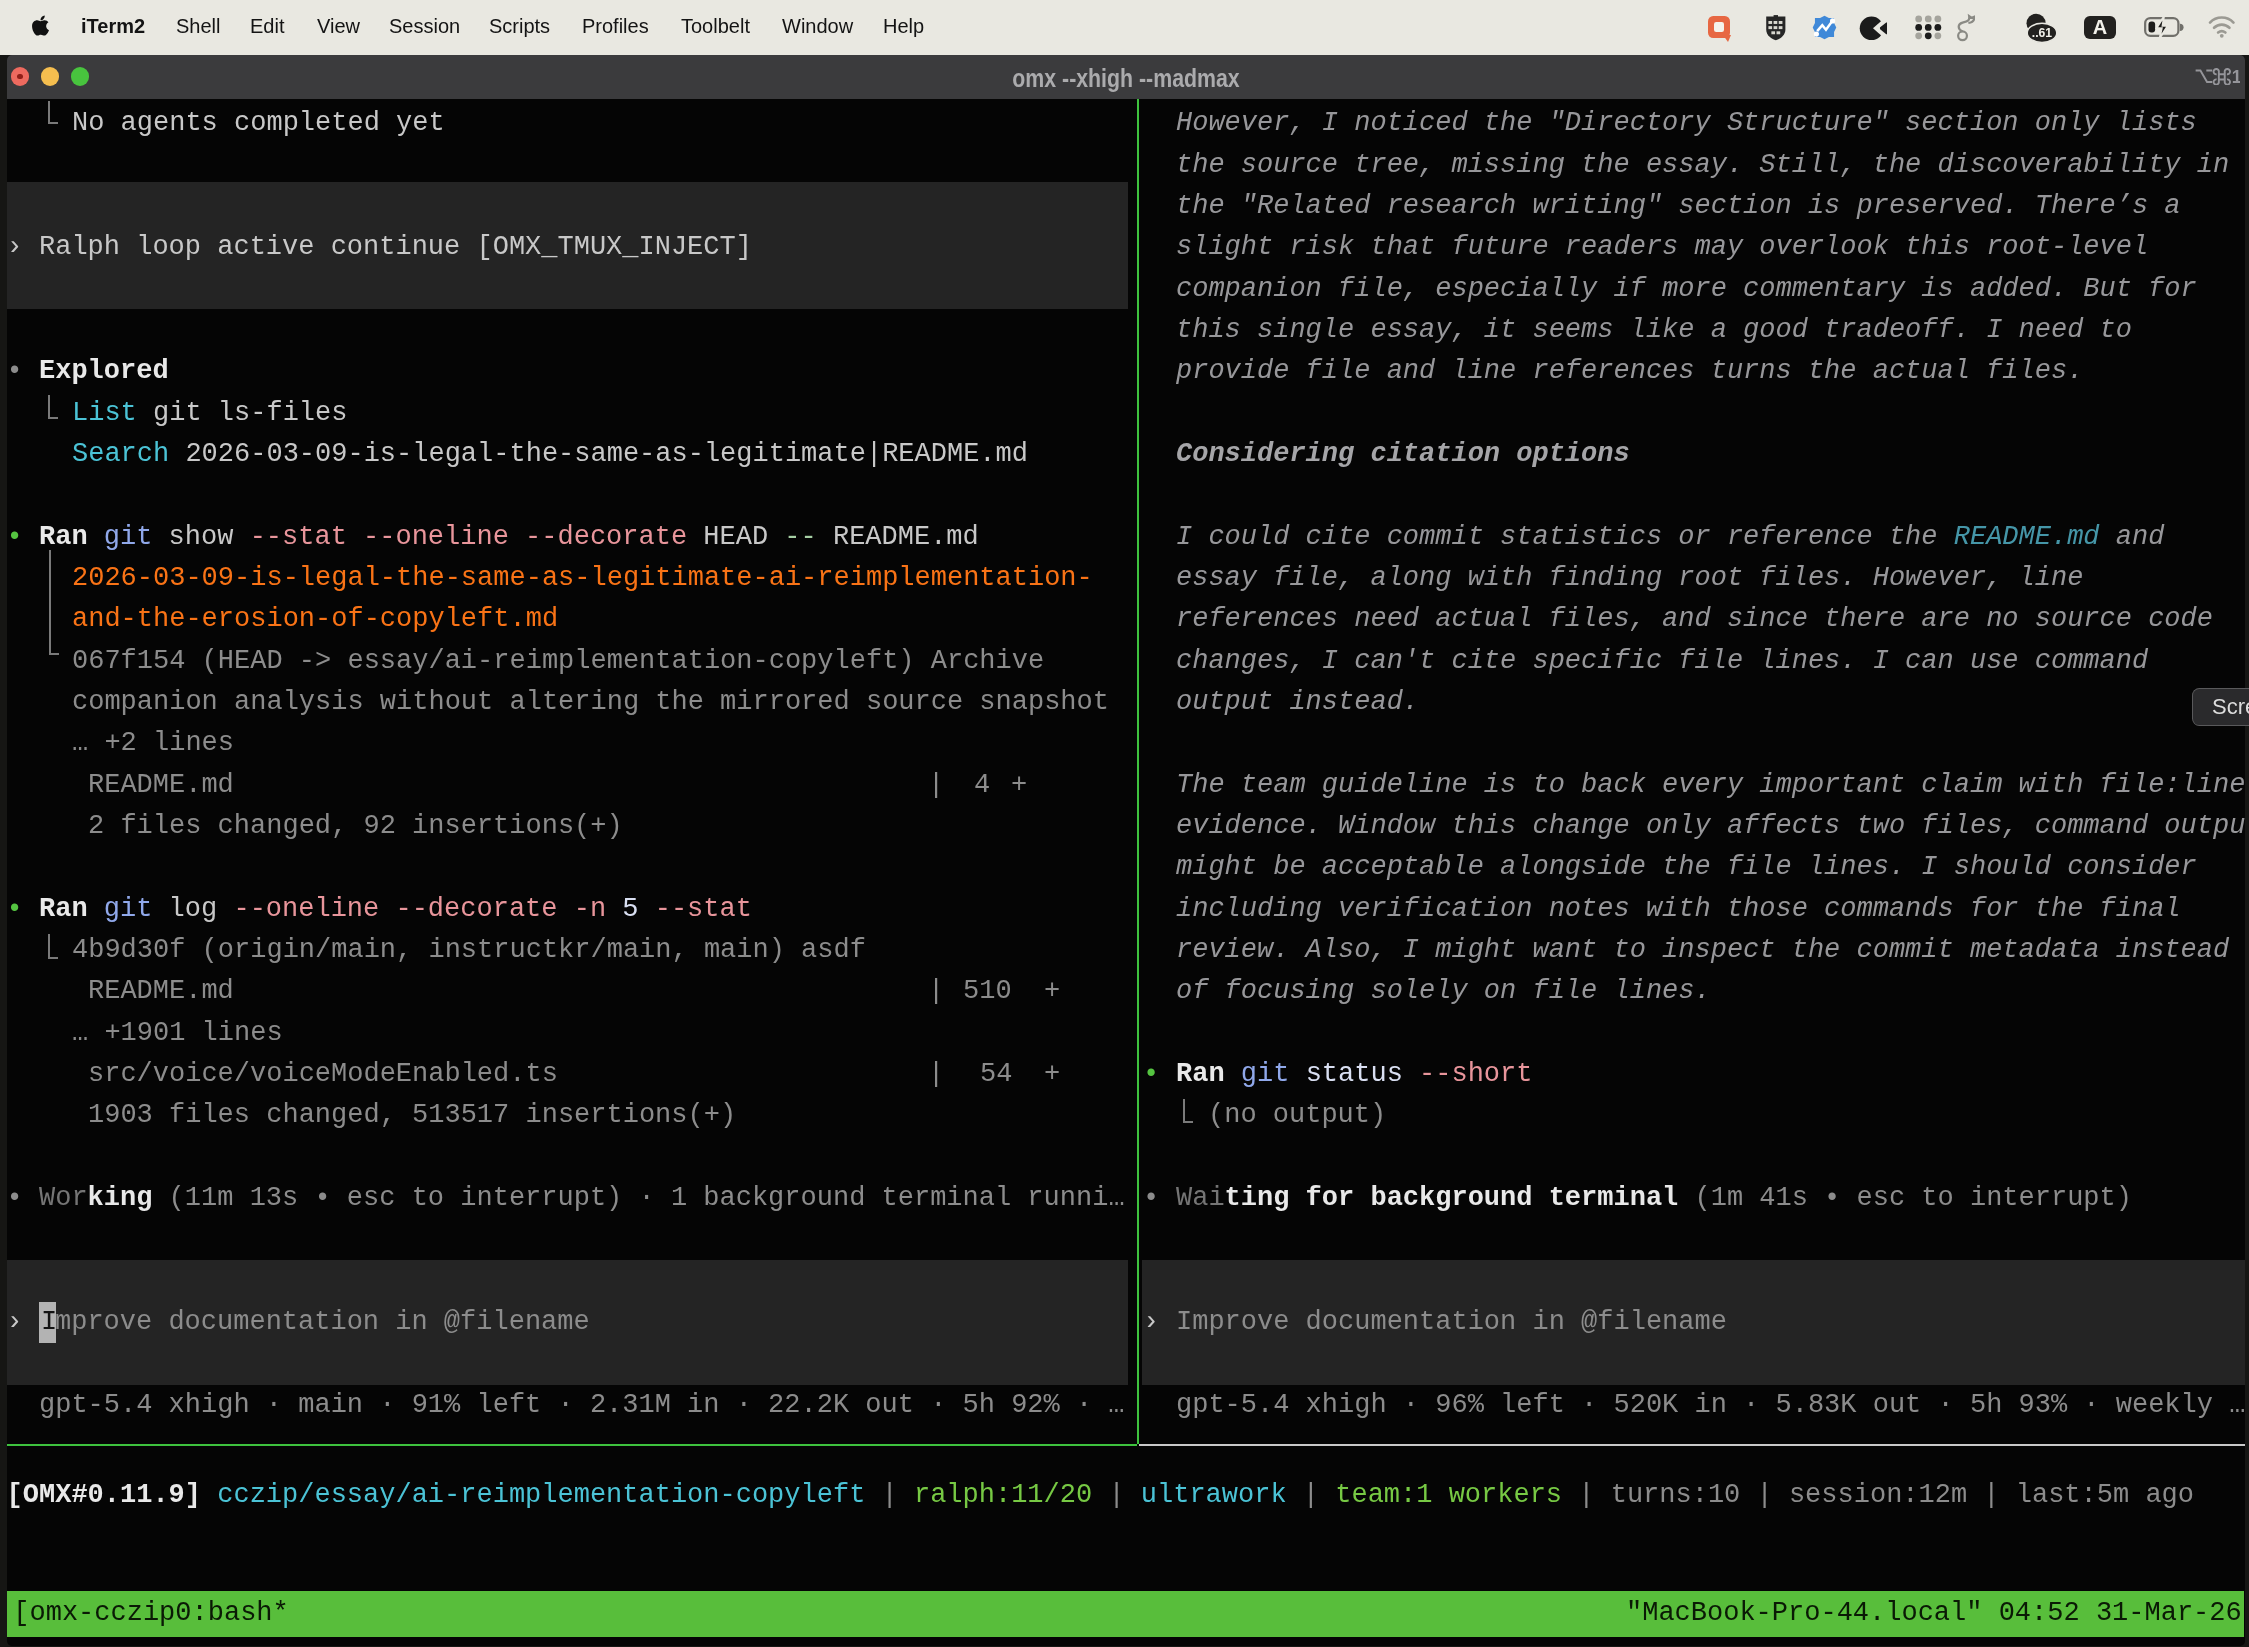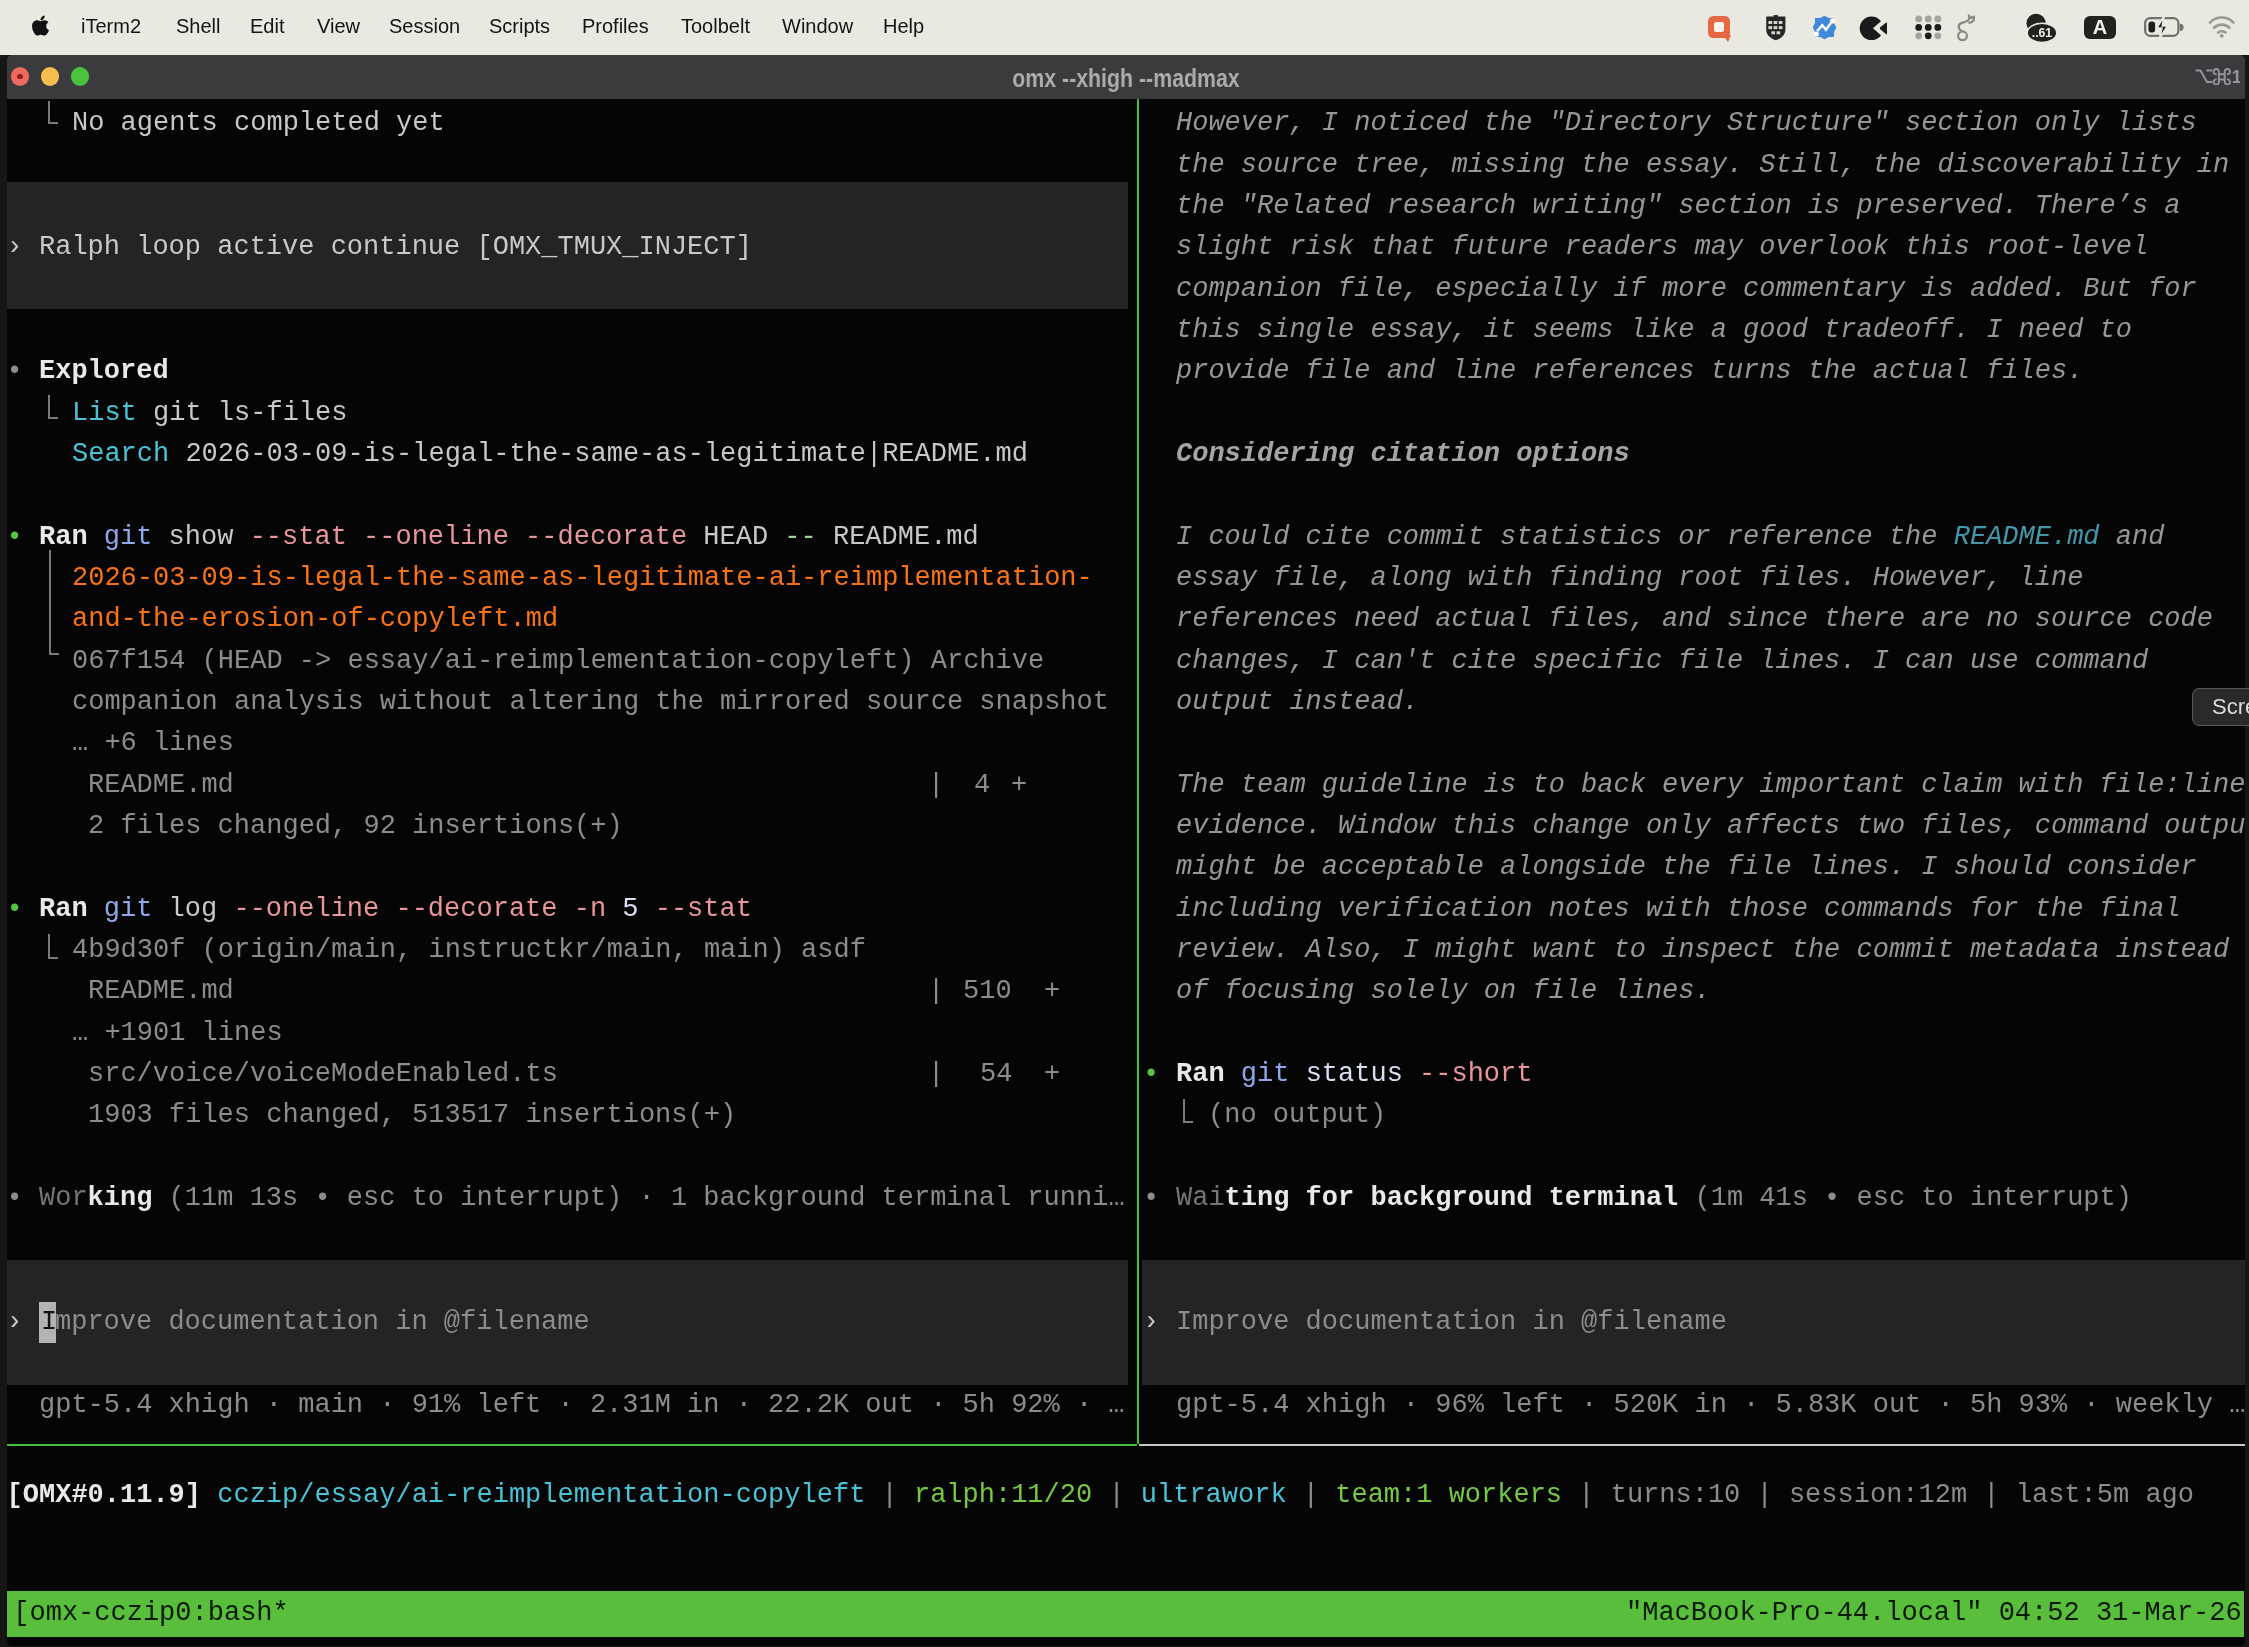--- a/index.html
+++ b/index.html
@@ -1,17 +1,17 @@
 <!DOCTYPE html>
 <html style="font-size:11.8px"><head><meta charset="utf-8"><style>
 * {margin:0;padding:0;box-sizing:border-box}
 html,body {width:2250px;height:1648px;background:#161614;overflow:hidden}
 #mb {position:absolute;left:0;top:0;width:2250px;height:55px;background:#E9E8E1}
 .mi {position:absolute;top:0;height:55px;font:20px/52px 'Liberation Sans';color:#141414}
-.mi.b {font-weight:normal}
+.mi.b {font-weight:bold}
 .apl {position:absolute;left:31px;top:14px}
 #win {position:absolute;left:6.6px;top:55px;width:2238px;height:1591px;background:#050505;border-radius:5px;overflow:hidden}
 #tb {position:absolute;left:0;top:0;width:2238px;height:44px;background:#3b3b3d}
 .tl {position:absolute;top:12px;width:18.5px;height:18.5px;border-radius:50%}
 #title {position:absolute;left:0;top:0;width:2238px;height:44px;text-align:center;font:bold 26px/46px 'Liberation Sans';color:#ababad;transform:scaleX(.82)}
 .r {position:absolute;height:41px;font:27px/41px 'Liberation Mono',monospace;white-space:pre}
 .c1 {color:#c8c8c8} .c2 {color:#8c8c8c} .bw {color:#e9e9e9;font-weight:bold}
 .gn {color:#55c441} .bl {color:#90a8ea} .pk {color:#e8959b} .mt {color:#a6cfa4}
 .lv {color:#f97316} .l2 {color:#d9dff2} .cy {color:#4bc3d6}
 .lm {color:#77c944} .dm {color:#757575}
@@ -129,21 +129,21 @@
 <div class="r" style="left:6.6px;top:351px"><span class="c2">•</span></div>
 <div class="r" style="left:39px;top:351px"><span class="bw">Explored</span></div>
 <div class="r" style="left:72px;top:393px"><span class="cy">List</span><span class="c1"> git ls-files</span></div>
 <div class="r" style="left:72px;top:434px"><span class="cy">Search</span><span class="c1"> 2026-03-09-is-legal-the-same-as-legitimate|README.md</span></div>
 <div class="r" style="left:6.6px;top:517px"><span class="gn">•</span></div>
 <div class="r" style="left:39px;top:517px"><span class="bw">Ran</span><span class="c1"> </span><span class="bl">git</span><span class="c1"> show </span><span class="pk">--stat</span><span class="c1"> </span><span class="pk">--oneline</span><span class="c1"> </span><span class="pk">--decorate</span><span class="c1"> HEAD </span><span class="mt">--</span><span class="c1"> README.md</span></div>
 <div class="r" style="left:72px;top:558px"><span class="lv">2026-03-09-is-legal-the-same-as-legitimate-ai-reimplementation-</span></div>
 <div class="r" style="left:72px;top:599px"><span class="lv">and-the-erosion-of-copyleft.md</span></div>
 <div class="r" style="left:72px;top:641px"><span class="c2">067f154 (HEAD -&gt; essay/ai-reimplementation-copyleft) Archive</span></div>
 <div class="r" style="left:72px;top:682px"><span class="c2">companion analysis without altering the mirrored source snapshot</span></div>
-<div class="r" style="left:72px;top:723px"><span class="c2">… +6 lines</span></div>
+<div class="r" style="left:72px;top:723px"><span class="c2">… +2 lines</span></div>
 <div class="r" style="left:88px;top:765px"><span class="c2">README.md</span></div>
 <div class="r" style="left:928px;top:765px"><span class="c2">|</span></div>
 <div class="r" style="left:974px;top:765px"><span class="c2">4</span></div>
 <div class="r" style="left:1011px;top:765px"><span class="c2">+</span></div>
 <div class="r" style="left:88px;top:806px"><span class="c2">2 files changed, 92 insertions(+)</span></div>
 <div class="r" style="left:6.6px;top:889px"><span class="gn">•</span></div>
 <div class="r" style="left:39px;top:889px"><span class="bw">Ran</span><span class="c1"> </span><span class="bl">git</span><span class="c1"> log </span><span class="pk">--oneline</span><span class="c1"> </span><span class="pk">--decorate</span><span class="c1"> </span><span class="pk">-n</span><span class="c1"> </span><span class="l2">5</span><span class="c1"> </span><span class="pk">--stat</span></div>
 <div class="r" style="left:72px;top:930px"><span class="c2">4b9d30f (origin/main, instructkr/main, main) asdf</span></div>
 <div class="r" style="left:88px;top:971px"><span class="c2">README.md</span></div>
 <div class="r" style="left:928px;top:971px"><span class="c2">|</span></div>

